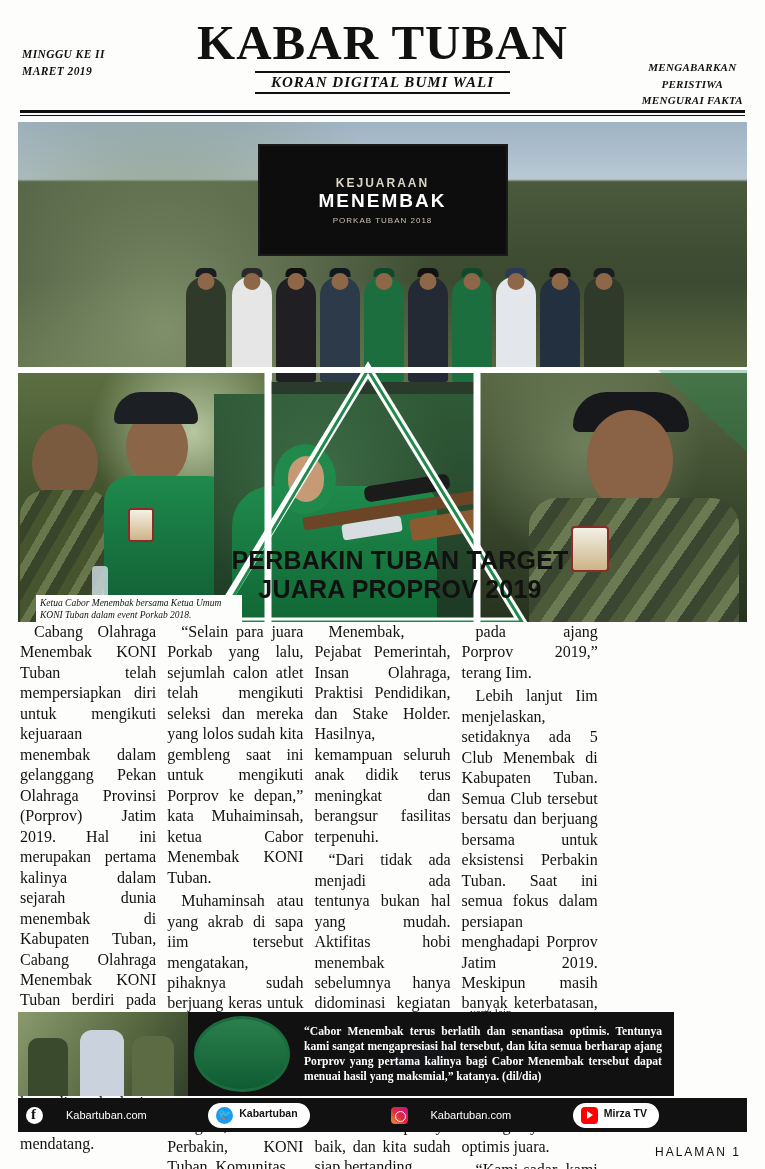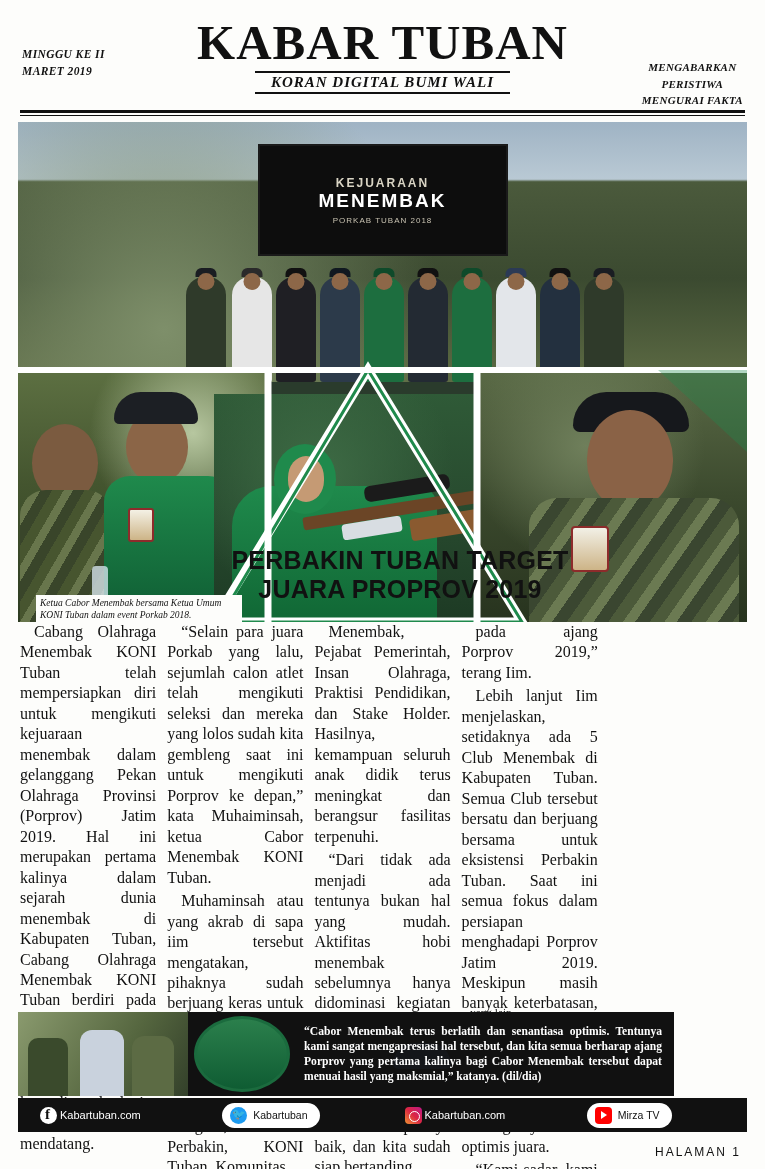--- a/index.html
+++ b/index.html
@@ -288,33 +288,34 @@
     left:18px; top:1098px;
     width:729px; height:34px;
     background:#111;
     display:flex;
     align-items:center;
   }
   .soc {
     flex:1;
     display:flex;
     align-items:center;
-    gap:3px;
-    padding-left:22px;
+    gap:23px;
+    padding-left:8px;
     color:#fff;
     font-family:"Liberation Sans", sans-serif;
     font-size:11px;
   }
   .soc-pill {
     background:#fff;
     color:#111;
     border-radius:14px;
     padding:4px 12px 4px 8px;
-    display:flex; align-items:center; gap:6px;
+    display:flex; gap:6px;
     font-size:10.5px;
+    font-weight:bold;
   }
   .ic {
     width:17px; height:17px;
     border-radius:4px;
     display:inline-block;
     flex:0 0 auto;
     position:relative;
   }
   .ic.fb { background:#fff; border-radius:50%; }
   .ic.fb::after{ content:"f"; position:absolute; left:5px; top:-1px; font-family:"Liberation Serif",serif; font-weight:bold; font-size:15px; color:#111; }

